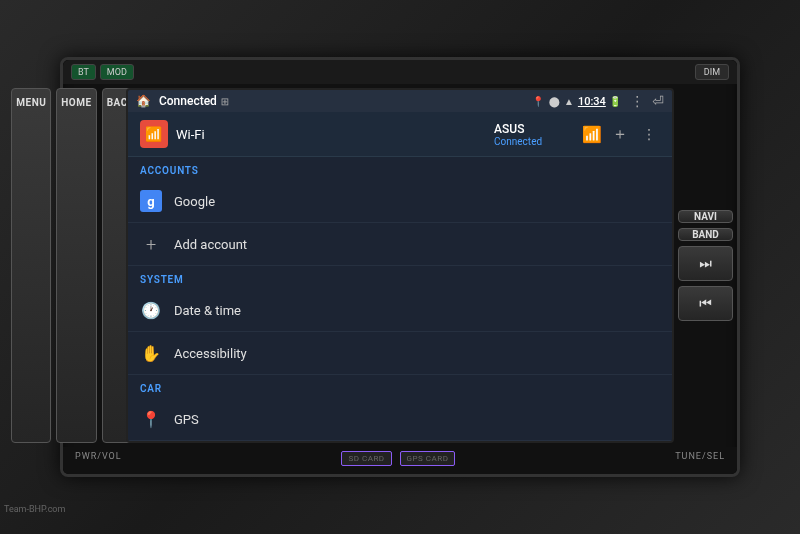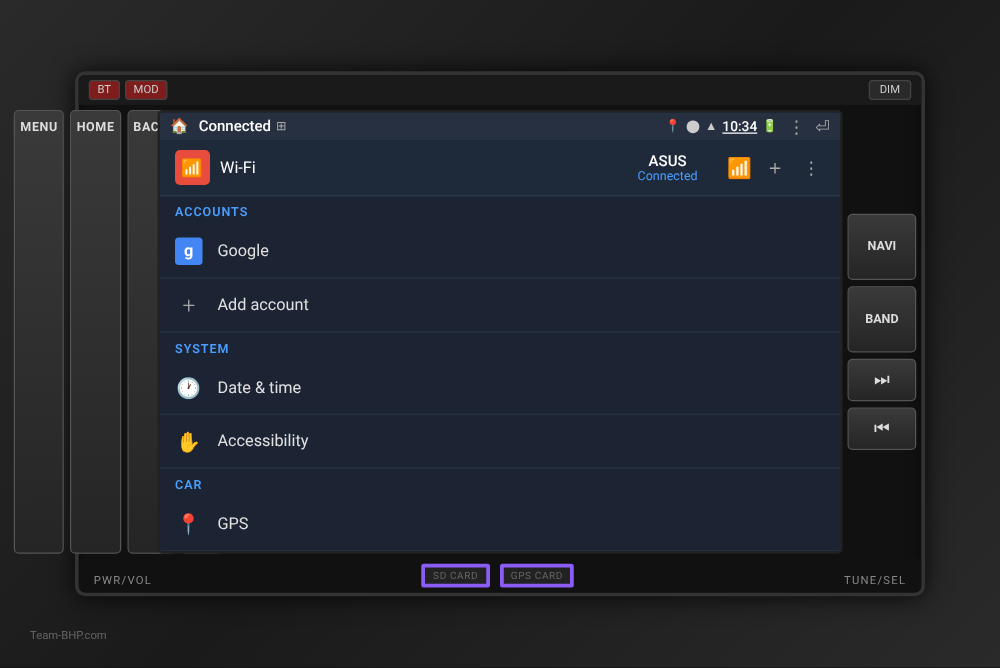--- a/index.html
+++ b/index.html
@@ -45,21 +45,21 @@
       background: #1a1a1a;
       border-radius: 6px 6px 0 0;
     }
 
     .top-bar-left {
       display: flex;
       gap: 4px;
     }
 
     .top-btn {
-      background: #7f1d1d;
+      background: #14532d;
       border: 1px solid #444;
       border-radius: 3px;
       color: #ccc;
       font-size: 9px;
       padding: 2px 6px;
       cursor: pointer;
     }
 
     .top-btn-dim {
       background: #2a2a2a;
@@ -279,60 +279,60 @@
     }
 
     .side-btn-right {
       background: linear-gradient(180deg, #3a3a3a 0%, #252525 100%);
       border: 1px solid #555;
       border-radius: 4px;
       color: #ddd;
       font-size: 10px;
       font-weight: bold;
       text-align: center;
-      padding: 20px 4px;
+      padding: 0 4px;
       cursor: pointer;
     }
 
     .media-btn {
       background: linear-gradient(180deg, #3a3a3a 0%, #252525 100%);
       border: 1px solid #555;
       border-radius: 4px;
       color: #ddd;
       font-size: 14px;
       text-align: center;
       padding: 8px 4px;
       cursor: pointer;
     }
 
     
     .bottom-bar {
       background: #111;
       display: flex;
-      align-items: flex-end;
+      align-items: flex-start;
       justify-content: space-between;
       padding: 4px 12px;
       border-radius: 0 0 6px 6px;
       height: 28px;
     }
 
     .bottom-label {
       color: #888;
       font-size: 9px;
       letter-spacing: 1px;
     }
 
     .bottom-slots {
       display: flex;
       gap: 8px;
     }
 
     .sd-slot {
       background: #222;
-      border: 3px solid #8b5cf6;
+      border: 1px solid #8b5cf6;
       border-radius: 2px;
       padding: 2px 6px;
       color: #666;
       font-size: 8px;
       letter-spacing: 0.5px;
     }
 
     
     .screen-wrapper {
       flex: 1;
@@ -397,21 +397,21 @@
 
           <div class="wifi-item">
             <div class="wifi-left">
               <div class="wifi-icon-box">
                 <span>📶</span>
               </div>
               <span class="wifi-label">Wi-Fi</span>
             </div>
             <div class="wifi-right">
 
-              <div style="text-align:center; margin-right: 14px;">
+              <div style="margin-right: 30px;">
                 <div class="asus-name">ASUS</div>
                 <div class="asus-status">Connected</div>
               </div>
               <span class="wifi-action-icon">📶</span>
               <span class="wifi-action-icon">＋</span>
               <span class="three-dots">⋮</span>
             </div>
           </div>
 
           <div class="settings-list">
@@ -472,15 +472,15 @@
       <span class="bottom-label">PWR/VOL</span>
       <div class="bottom-slots">
         <div class="sd-slot">SD CARD</div>
         <div class="sd-slot">GPS CARD</div>
       </div>
       <span class="bottom-label">TUNE/SEL</span>
     </div>
 
   </div>
 
-  <div style="position:absolute; bottom: 20px; left: 24px; color: rgba(255,255,255,0.3); font-size: 9px;">Team-BHP.com</div>
+  <div style="position:absolute; bottom: 20px; left: 4px; color: rgba(255,255,255,0.3); font-size: 9px;">Team-BHP.com</div>
 
 </div>
 
 </body></html>

